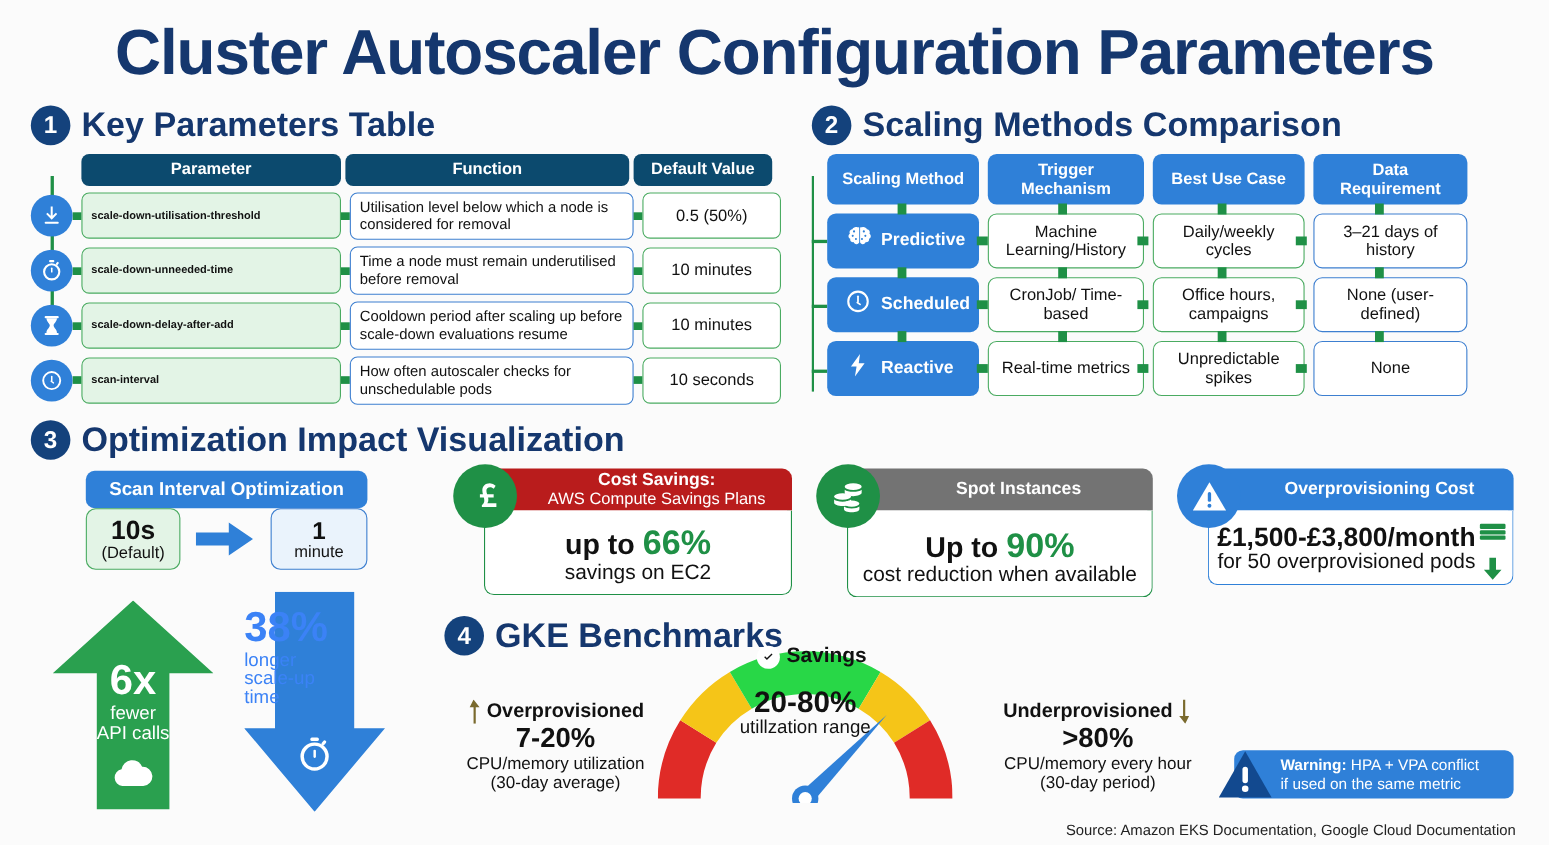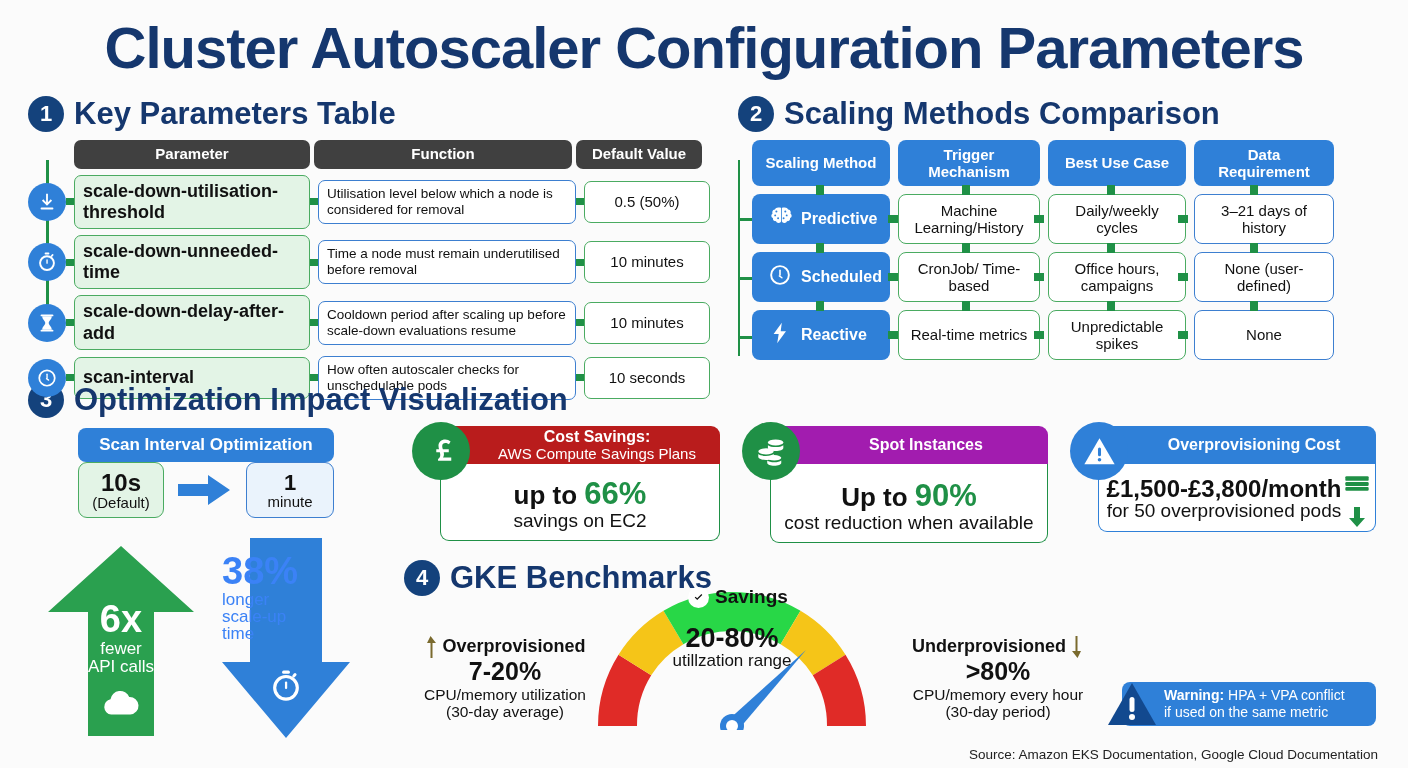--- a/index.html
+++ b/index.html
@@ -30,42 +30,42 @@
     display:flex;align-items:center;justify-content:center;
     flex:0 0 auto;
   }
   .sec-title{ font-size:31px;font-weight:bold;color:#15376e;white-space:nowrap; }
 
   
   #sec1-head{ left:28px; top:96px; }
   .tbl{ position:absolute; left:28px; top:140px; }
   .tbl-headrow{ display:flex; gap:4px; margin-bottom:6px; padding-left:46px; }
   .th{
-    background:#404040; color:#fff; font-weight:bold; font-size:15px;
+    background:#0c4a6e; color:#fff; font-weight:bold; font-size:15px;
     border-radius:7px; text-align:center; padding:6px 0; line-height:1.1;
   }
   .th.c1{ width:236px; }
   .th.c2{ width:258px; }
   .th.c3{ width:126px; }
 
   .trow{ display:flex; align-items:center; margin-bottom:6px; position:relative; }
   .ricon{
     width:38px;height:38px;border-radius:50%;
     background:#2f80d8;flex:0 0 auto;margin-right:0;
     display:flex;align-items:center;justify-content:center;
     position:relative;z-index:3;
   }
   .ricon svg{ width:22px;height:22px;fill:#fff; }
   .conn{ width:8px;height:7px;background:#1f9046;flex:0 0 auto; }
   .cell{
     border-radius:7px; font-size:13.5px; line-height:1.18;
     padding:5px 8px; display:flex; align-items:center;
     min-height:42px;
   }
-  .cell.p{ width:236px; background:#e3f4e6; border:1.6px solid #4aab61; font-weight:bold; font-size:18px; }
+  .cell.p{ width:236px; background:#e3f4e6; border:1.6px solid #4aab61; font-weight:bold; font-size:10px; }
   .cell.f{ width:258px; background:#fff; border:1.6px solid #3d7fd0; }
   .cell.d{ width:126px; background:#fff; border:1.6px solid #4aab61; justify-content:center; font-size:15px; }
   .vline{
     position:absolute; left:18px; top:20px; width:3px; height:148px;
     background:#1f9046; z-index:1;
   }
 
   
   #sec2-head{ left:738px; top:96px; }
   .grid2{ position:absolute; left:752px; top:140px; }
@@ -437,21 +437,21 @@
       <svg viewBox="0 0 24 24">
           <ellipse cx="15" cy="5.4" rx="5.6" ry="2.2"></ellipse>
           <path d="M9.4 7.4v2.1c0 1.2 2.5 2.2 5.6 2.2s5.6-1 5.6-2.2V7.4c-1 .9-3.2 1.4-5.6 1.4s-4.6-.5-5.6-1.4z"></path>
           <ellipse cx="8" cy="11.9" rx="5.6" ry="2.2"></ellipse>
           <path d="M2.4 13.9V16c0 1.2 2.5 2.2 5.6 2.2s5.6-1 5.6-2.2v-2.1c-1 .9-3.2 1.4-5.6 1.4s-4.6-.5-5.6-1.4z"></path>
           <path d="M9.4 11.4v1.2c1.7-.3 2.9-1.1 2.9-2.1v-.6c-.7.6-1.8 1.1-2.9 1.5z"></path>
           <ellipse cx="14" cy="16.6" rx="5.1" ry="2"></ellipse>
           <path d="M8.9 18.5v1.8c0 1.1 2.3 2 5.1 2s5.1-.9 5.1-2v-1.8c-.9.8-2.9 1.3-5.1 1.3s-4.2-.5-5.1-1.3z"></path>
         </svg>
     </div>
-    <div class="sc-head" style="background:#a21caf">
+    <div class="sc-head" style="background:#737373">
       <div>
         <div>Spot Instances</div>
       </div>
     </div>
     <div class="sc-body" style="border-color:#1f9046;padding-top:16px">
       <div class="l1"><span>Up to </span><span class="pct-g">90%</span></div>
       <div class="l2">cost reduction when available</div>
     </div>
   </div>
 

